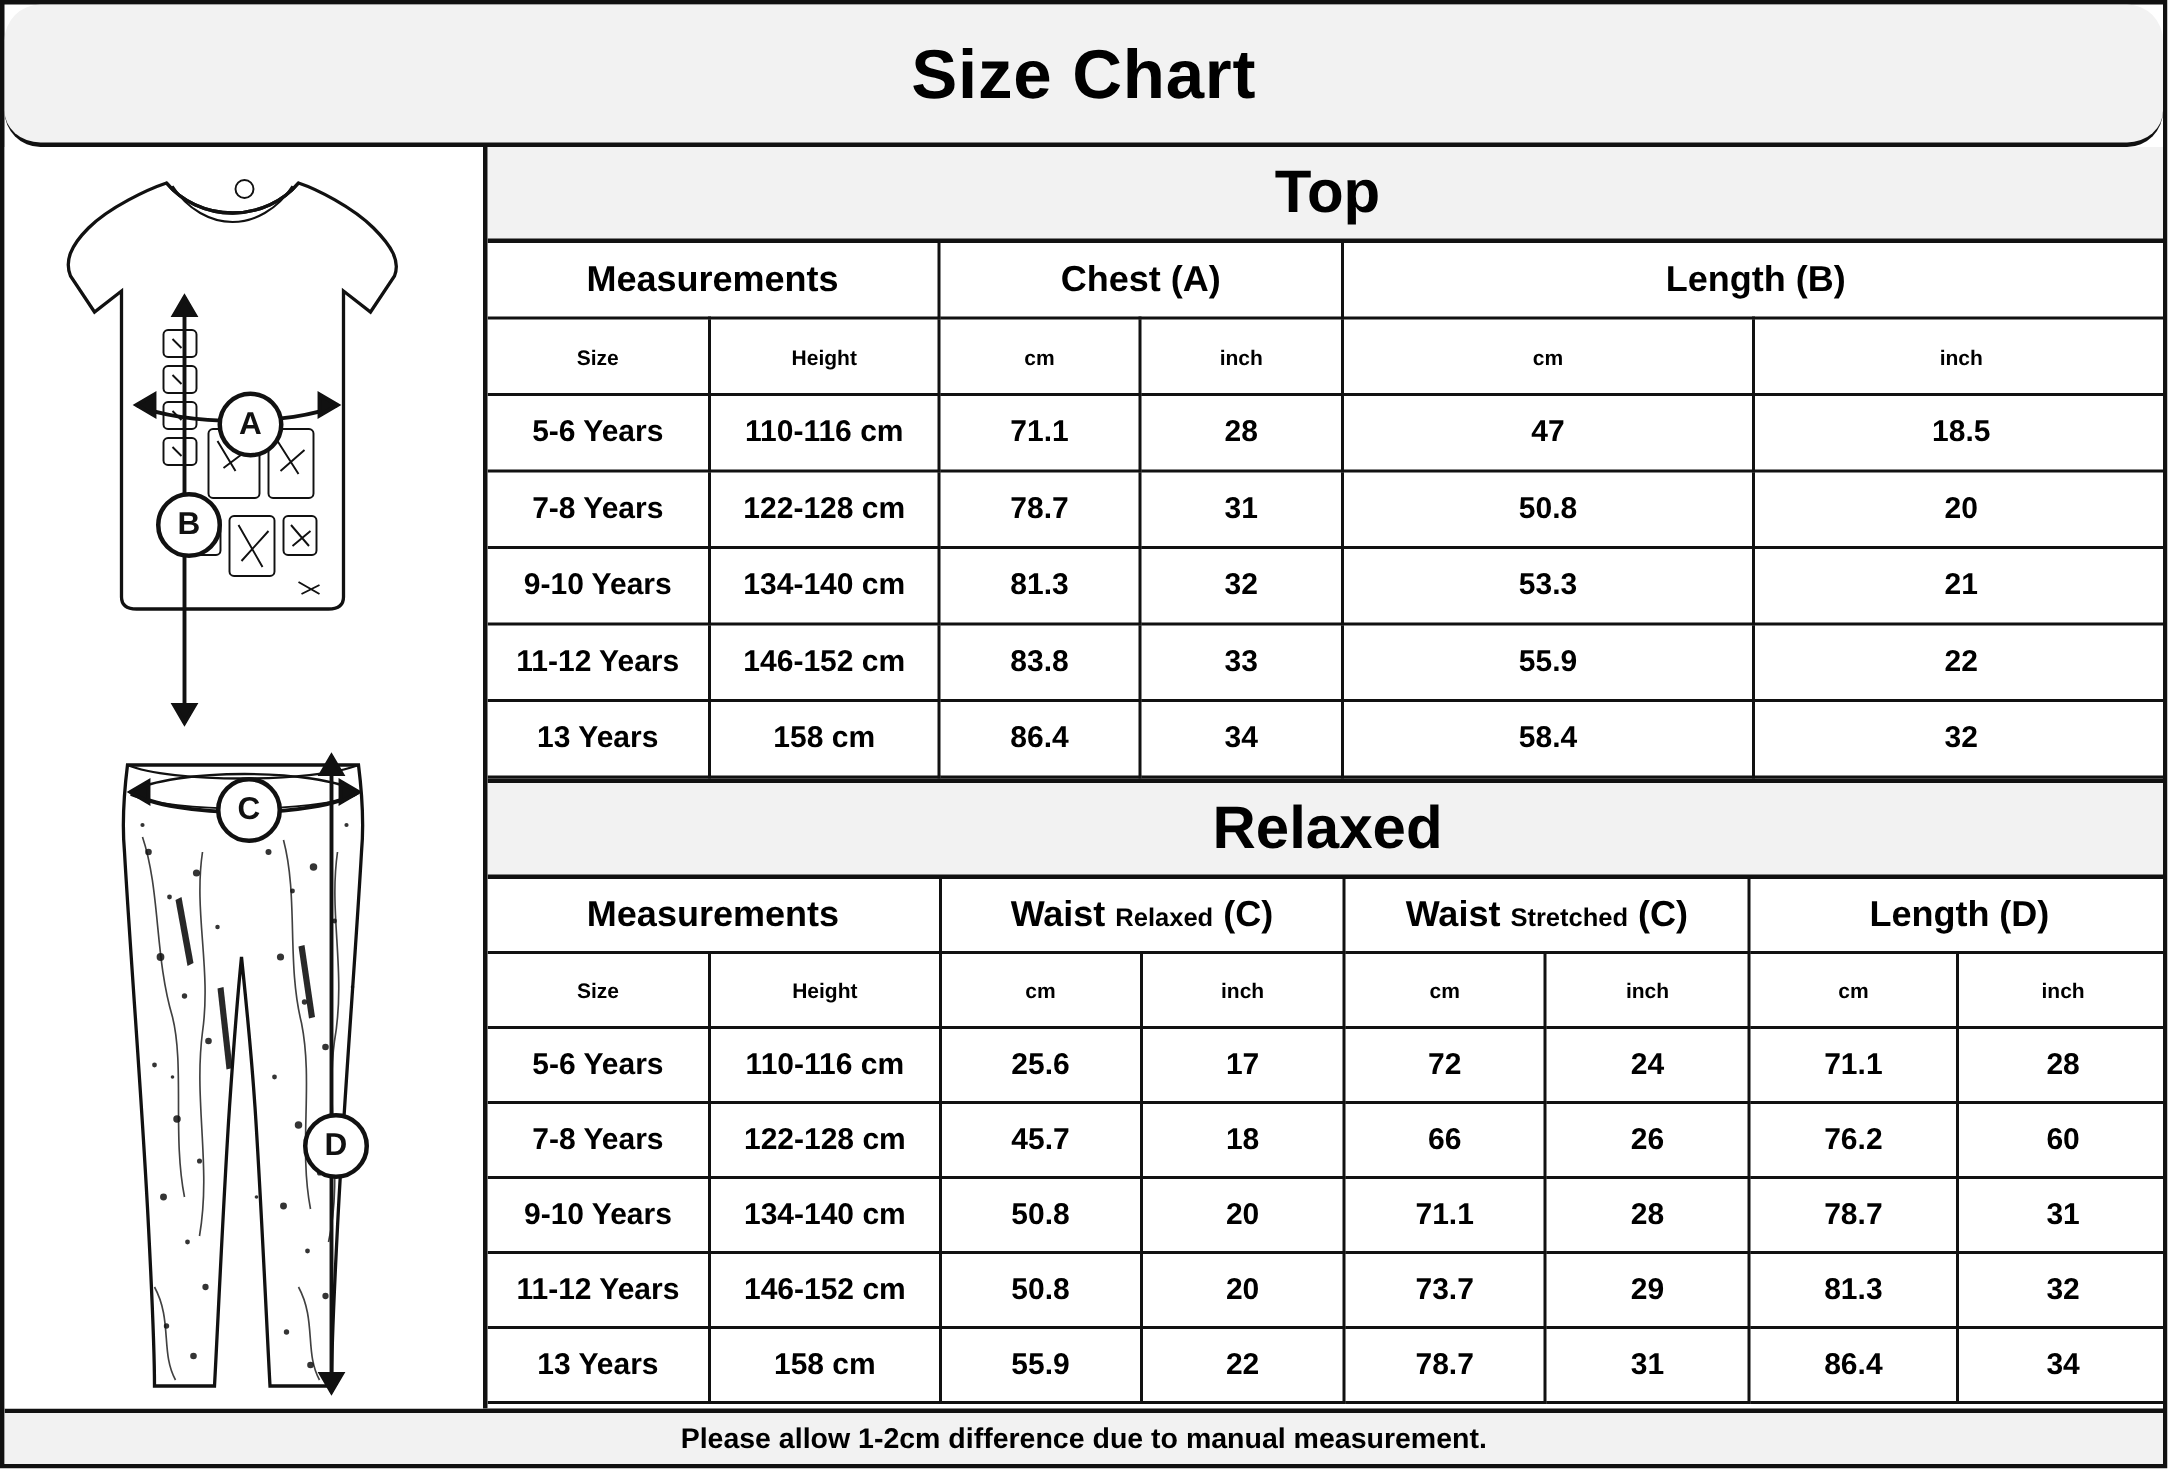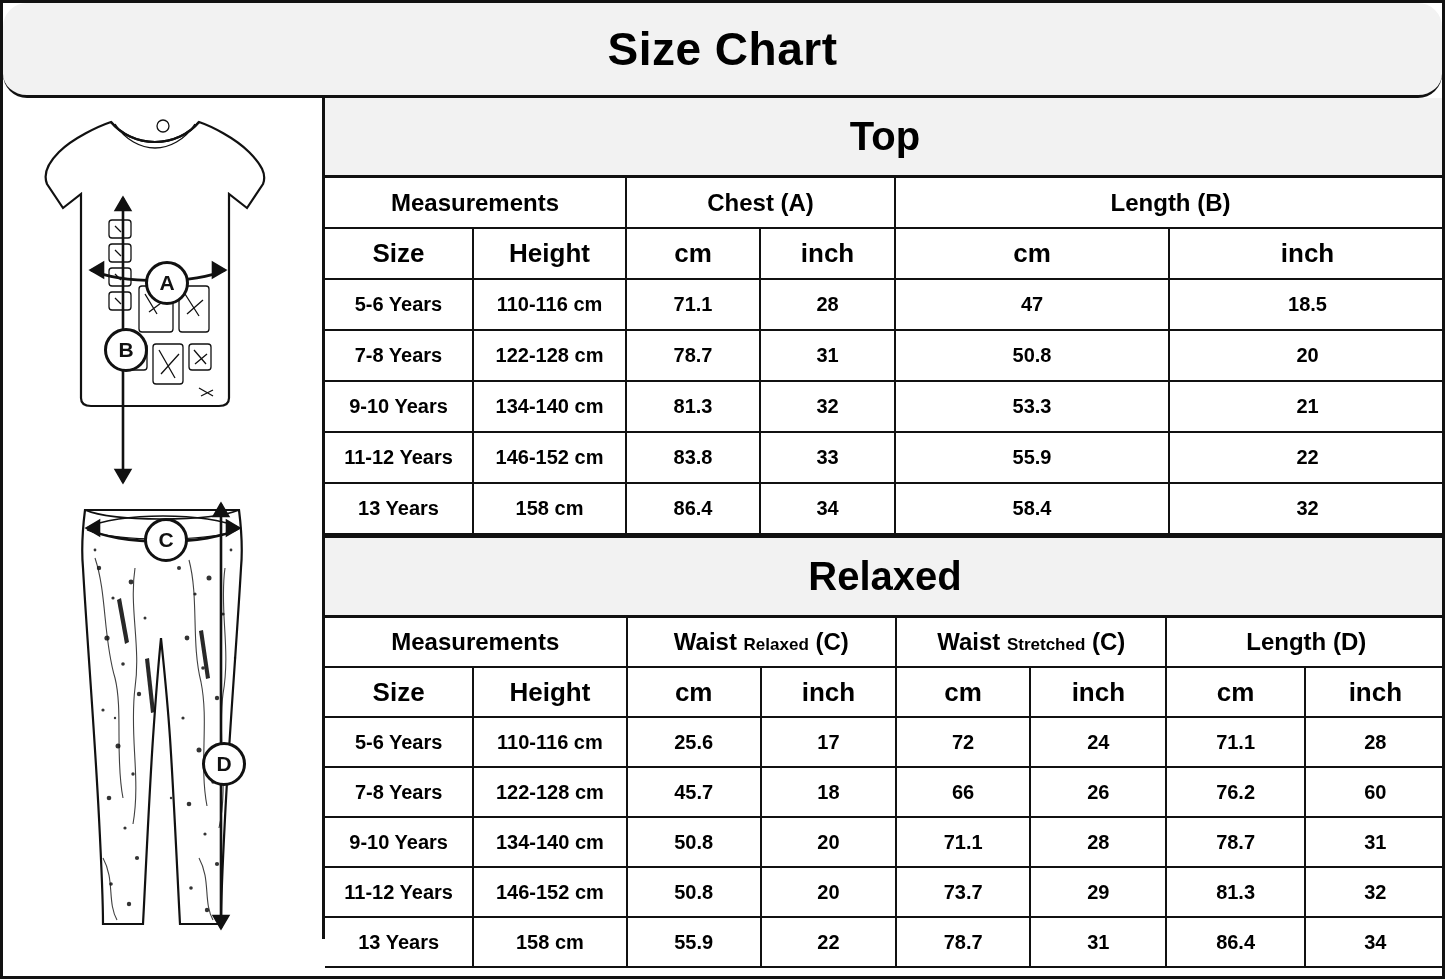--- a/index.html
+++ b/index.html
@@ -56,21 +56,21 @@
     flex-direction: column;
     box-sizing: border-box;
   }
   
   .section-head {
     background: #f2f2f2;
     border-bottom: 3px solid #111111;
     display: flex;
     align-items: center;
     justify-content: center;
-    height: 80px;
+    height: 64px;
     box-sizing: border-box;
   }
   .section-head .section-title {
     font-size: 40px;
     font-weight: bold;
   }
   
   table {
     border-collapse: collapse;
     width: 100%;
@@ -84,21 +84,21 @@
     font-weight: bold;
     padding: 0;
     height: 48px;
     background: #ffffff;
   }
   table th {
     font-size: 23px;
   }
   table.top-table td, table.top-table th { height: 49px; }
   table tr.head-row th { font-size: 24px; }
-  table tr.sub-row th { font-size: 26px; margin-top: 24px; }
+  table tr.sub-row th { font-size: 14px; margin-top: 24px; }
   
   table tr:first-child th { border-top: none; }
   table tr td:first-child, table tr th:first-child { border-left: none; }
   table tr td:last-child, table tr th:last-child { border-right: none; }
   .top-wrap { border-bottom: 3px solid #111111; }
   .sub-label {
     font-size: 17px;
     font-weight: bold;
   }
   
@@ -418,14 +418,17 @@
               <td>86.4</td>
               <td>34</td>
             </tr>
           </tbody>
         </table>
       </div>
 
     </div>
   </div>
 
+  <div class="footer">
+    <div class="footer-text">Please allow 1-2cm difference due to manual measurement.</div>
+  </div>
 
 </div>
 
 </body></html>

